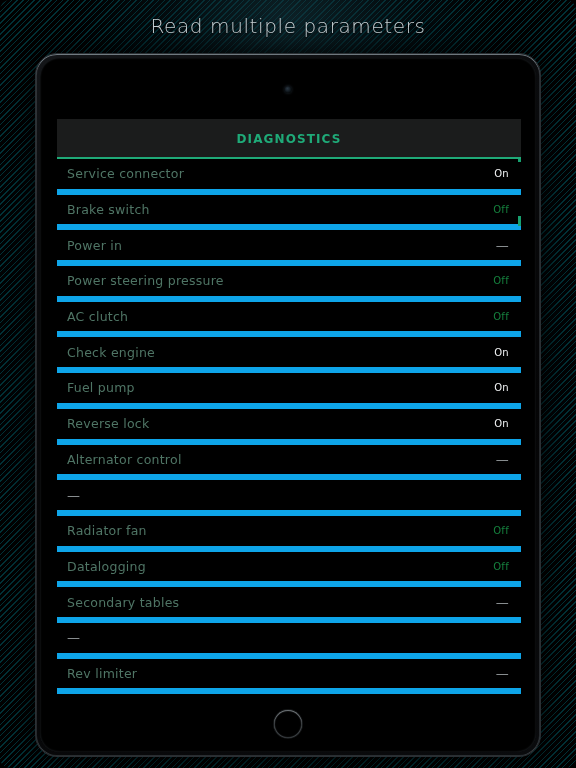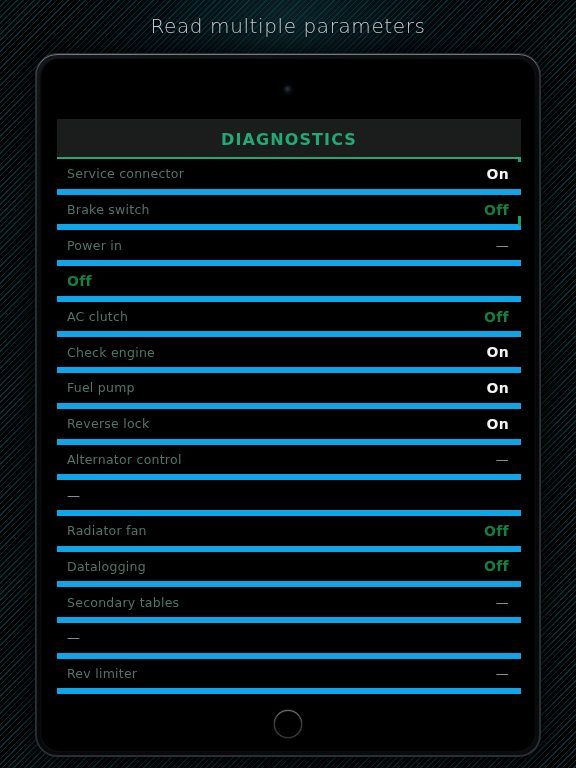--- a/index.html
+++ b/index.html
@@ -6,20 +6,21 @@
   html, body {
     width:576px; height:768px; overflow:hidden;
     background:#000; font-family:"Liberation Sans", sans-serif;
   }
 
   
   #page {
     position:relative; width:576px; height:768px;
     background:#000;
     overflow:hidden;
+    border-radius:10px;
   }
   
   #bg-stripes {
     position:absolute; inset:0;
     background:
       repeating-linear-gradient(135deg,
         rgba(0,90,100,0.55) 0px, rgba(0,90,100,0.55) 1px,
         rgba(0,0,0,0.0) 1px, rgba(0,0,0,0.0) 4px),
       radial-gradient(ellipse 60% 55% at 50% 42%, #0b1f24 0%, #05171b 38%, #000406 70%, #000 100%);
   }
@@ -92,21 +93,21 @@
     overflow:hidden;
   }
 
   
   #tabbar {
     display:flex; height:40px; background:#1b1c1c;
   }
   .tab {
     flex:1 1 0; display:flex; align-items:center; justify-content:center;
     font-family:"DejaVu Sans", sans-serif;
-    font-size:16px; font-weight:700; letter-spacing:1.1px;
+    font-size:12px; font-weight:700; letter-spacing:1.1px;
     position:relative; cursor:pointer; user-select:none;
   }
   .tab.active { color:#1faa78; }
   .tab.active::after {
     content:""; position:absolute; left:0; right:0; bottom:0;
     height:2px; background:#1faa78;
   }
   .tab.inactive { color:#d5d8da; }
 
   
@@ -122,21 +123,21 @@
     height:35.7px; padding:0 12px 0 10px;
     border-bottom:6px solid #0ea5e9;
   }
   .row-label {
     font-family:"DejaVu Sans", sans-serif;
     font-size:12.5px; font-weight:400; letter-spacing:0.25px;
     color:#4f7565;
   }
   .row-value {
     font-family:"DejaVu Sans", sans-serif;
-    font-size:14px; font-weight:700; letter-spacing:0.3px;
+    font-size:10px; font-weight:400; letter-spacing:0.3px;
     color:#f2f4f5;
   }
   .row-value.off   { color:#15803d; }
   .row-value.dash  { color:#9aa0a2; font-weight:500; font-size:13px; }
 
   
   #scrollbar-track {
     position:absolute; right:0; top:40px; width:3px; height:545px;
     background:transparent;
   }
@@ -177,20 +178,21 @@
           </div>
           <div class="row">
             <span class="row-label">Brake switch</span>
             <span class="row-value off">Off</span>
           </div>
           <div class="row">
             <span class="row-label">Power in</span>
             <span class="row-value dash">—</span>
           </div>
           <div class="row">
+            <span class="row-label">Power steering pressure</span>
             <span class="row-value off">Off</span>
           </div>
           <div class="row">
             <span class="row-label">AC clutch</span>
             <span class="row-value off">Off</span>
           </div>
           <div class="row">
             <span class="row-label">Check engine</span>
             <span class="row-value">On</span>
           </div>

